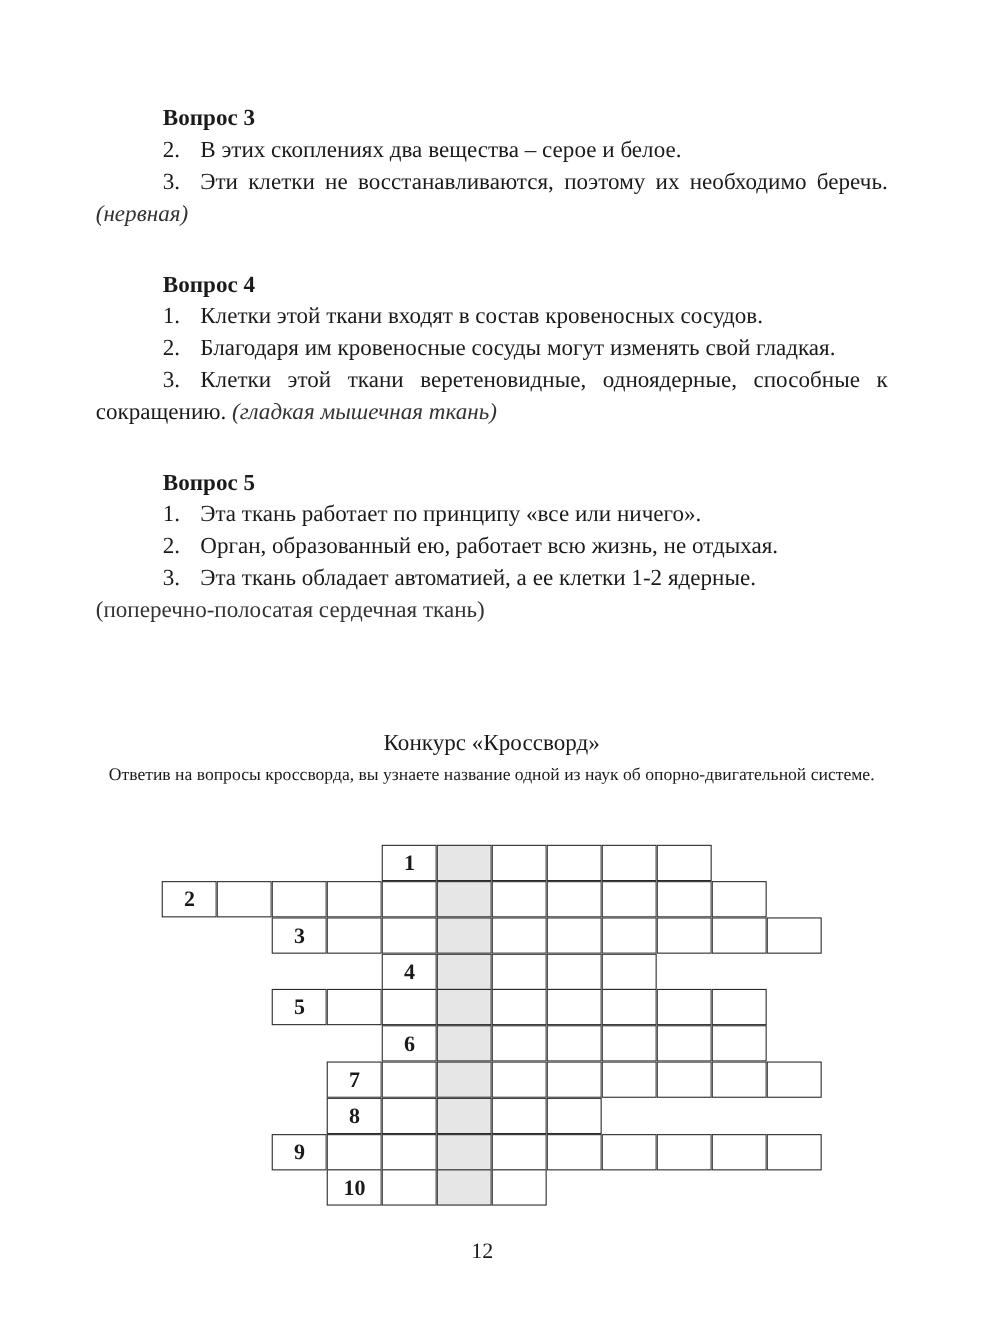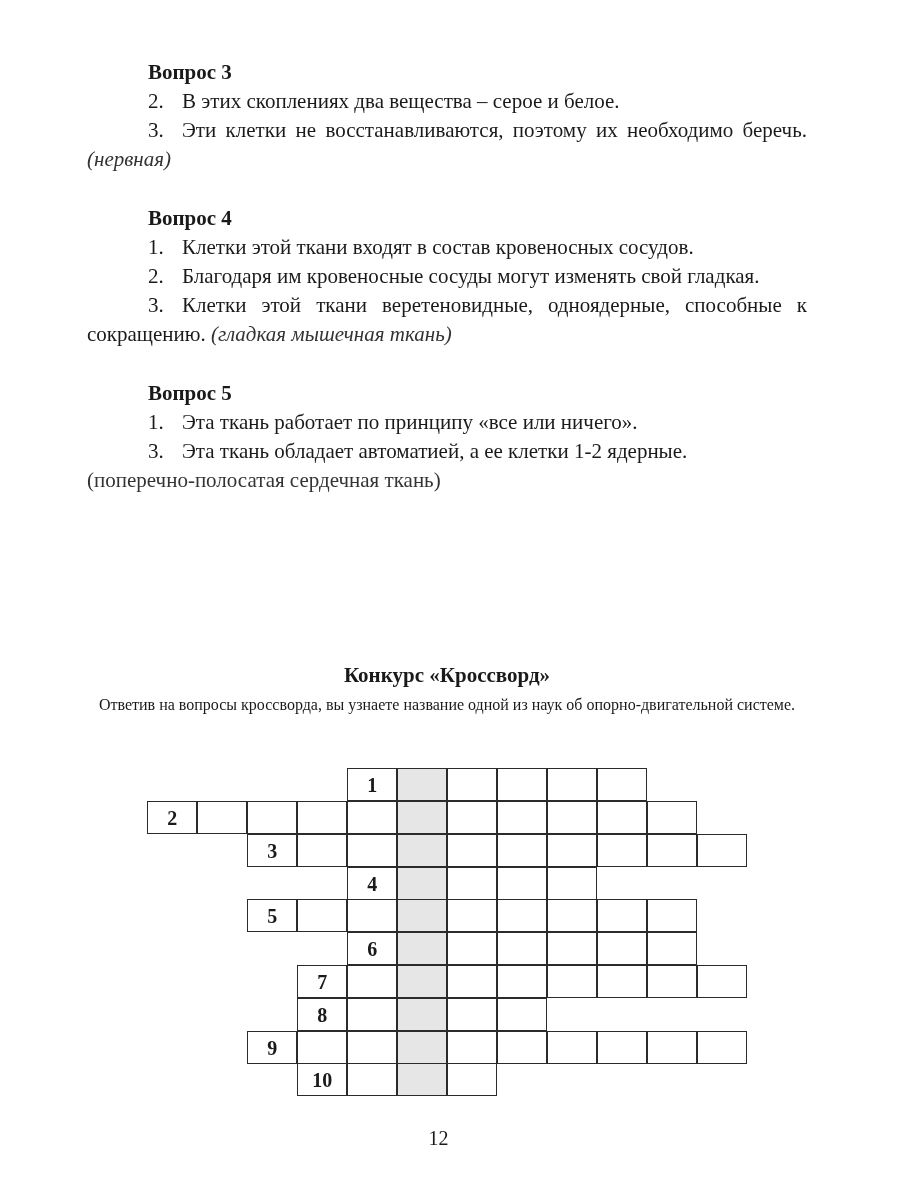--- a/index.html
+++ b/index.html
@@ -1,26 +1,26 @@
 <!DOCTYPE html>
 <html><head>
 <meta charset="utf-8">
 <style>
   html, body { margin: 0; padding: 0; background: #ffffff; }
   body { width: 900px; height: 1200px; position: relative; overflow: hidden;
          font-family: "Liberation Serif", "DejaVu Serif", serif; color: #1a1a1a; }
   .page { position: absolute; left: 87px; top: 58px; width: 720px; }
-  .q-block { margin-bottom: 30px; }
+  .q-block { margin-bottom: 30px; margin-top: 35px; }
   .q-title { font-weight: bold; font-size: 21px; line-height: 29px; padding-left: 61px; }
   .q-item { font-size: 21px; line-height: 29px; text-align: justify; text-indent: 61px; }
   .q-item .num { display: inline-block; min-width: 34px; text-indent: 0; }
   .q-answer { font-style: italic; color: #333; }
   .answer-line { font-size: 21px; line-height: 29px; color: #333; }
   .contest { position: absolute; left: 87px; top: 661px; width: 720px; text-align: center; }
-  .contest-title { font-weight: bold; font-size: 21px; line-height: 28px; }
+  .contest-title { font-weight: normal; font-size: 21px; line-height: 28px; }
   .contest-desc { font-size: 16px; line-height: 32px; }
   .grid { position: absolute; left: 148px; top: 769px; }
   .cell { position: absolute; width: 50px; height: 33px; box-sizing: border-box;
           border: 1.5px solid #2b2b2b; background: #fff; margin-left: -0.75px; margin-top: -0.75px; }
   .cell.key { background: #e6e6e6; }
   .cell .label { position: absolute; left: 0; right: 0; top: 3px; text-align: center;
                  font-weight: bold; font-size: 20px; line-height: 26px; }
   .page-number { position: absolute; left: 0; width: 877px; top: 1127px; text-align: center;
                  font-size: 20px; }
 </style>
@@ -38,20 +38,21 @@
   <div class="q-block">
     <div class="q-title">Вопрос 4</div>
     <div class="q-item"><span class="num">1.</span><span>Клетки этой ткани входят в состав кровеносных сосудов.</span></div>
     <div class="q-item"><span class="num">2.</span><span>Благодаря им кровеносные сосуды могут изменять свой гладкая.</span></div>
     <div class="q-item"><span class="num">3.</span><span>Клетки этой ткани веретеновидные, одноядерные, способные к сокращению.</span> <span class="q-answer">(гладкая мышечная ткань)</span></div>
   </div>
 
   <div class="q-block">
     <div class="q-title">Вопрос 5</div>
     <div class="q-item"><span class="num">1.</span><span>Эта ткань работает по принципу «все или ничего».</span></div>
+    <div class="q-item"><span class="num">2.</span><span>Орган, образованный ею, работает всю жизнь, не отдыхая.</span></div>
     <div class="q-item"><span class="num">3.</span><span>Эта ткань обладает автоматией, а ее клетки 1-2 ядерные.</span></div>
     <div class="answer-line">(поперечно-полосатая сердечная ткань)</div>
   </div>
 </div>
 
 <div class="contest">
   <div class="contest-title">Конкурс «Кроссворд»</div>
   <div class="contest-desc">Ответив на вопросы кроссворда, вы узнаете название одной из наук об опорно-двигательной системе.</div>
 </div>
 

